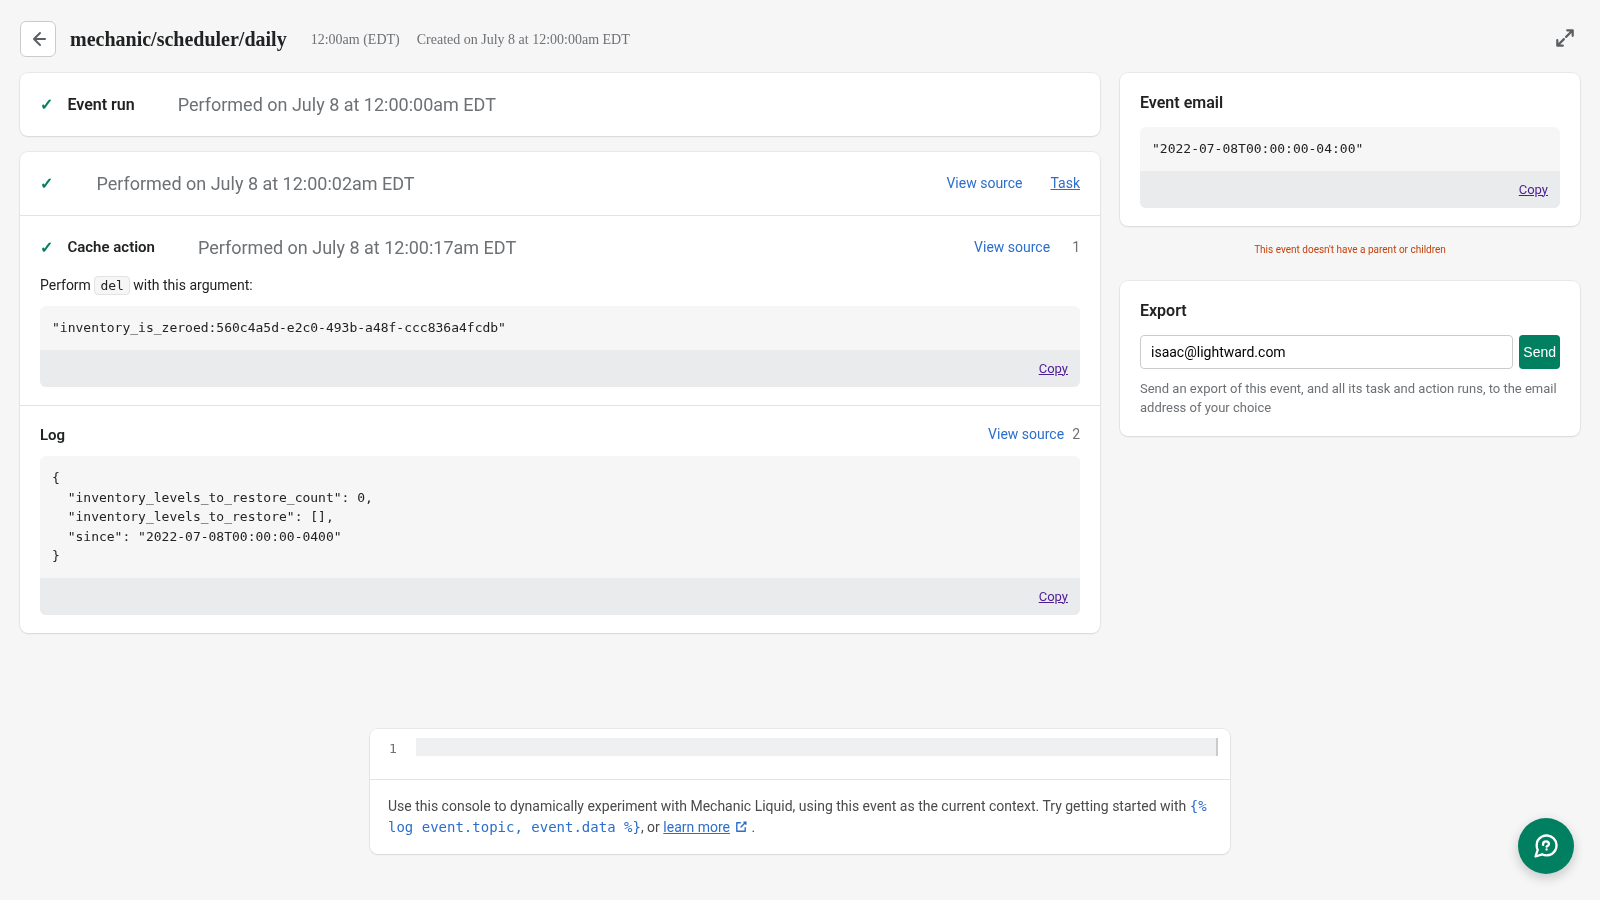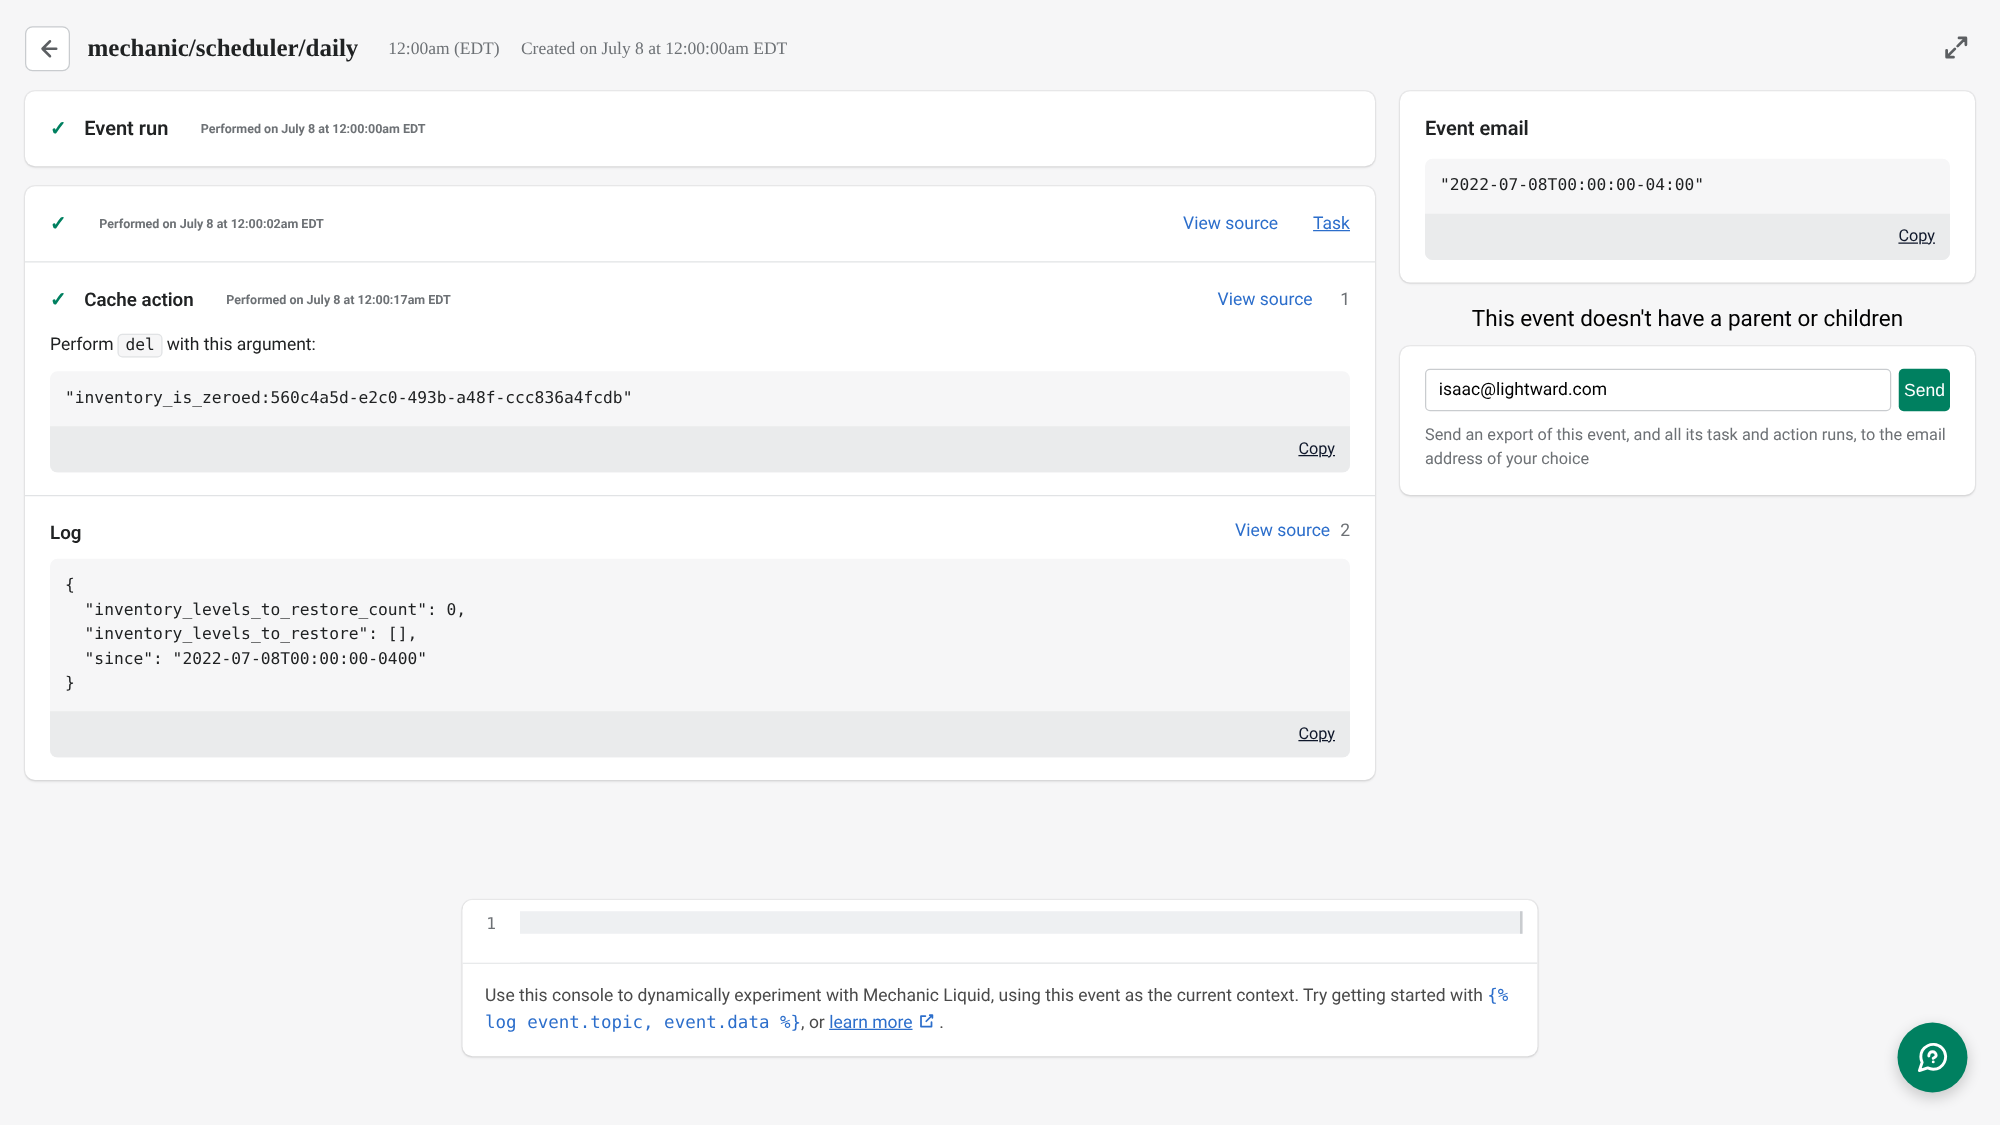--- a/index.html
+++ b/index.html
@@ -81,23 +81,22 @@
     .row-title {
       font-weight: 600;
       font-size: 15px;
     }
     .row-title-lg {
       font-weight: 600;
       font-size: 16px;
     }
     .row-meta {
       color: #6d7175;
-      font-size: 10px;
-      margin-left: 12px;
-      font-weight: bold;
+      font-size: 18px;
+      margin-left: 29px;
     }
     .row-spacer { flex: 1; }
     .link {
       color: #2c6ecb;
       text-decoration: none;
       font-size: 14px;
       cursor: pointer;
     }
     .link.underline { text-decoration: underline; }
     .row-num {
@@ -129,43 +128,43 @@
       padding: 12px;
       white-space: pre-wrap;
       word-break: break-all;
     }
     .code-footer {
       background: #eaebec;
       padding: 8px 12px;
       text-align: right;
     }
     .copy-link {
-      color: #0f172a;
+      color: #4c1d95;
       text-decoration: underline;
       cursor: pointer;
       font-size: 13px;
     }
     .log-header {
       display: flex;
       align-items: center;
     }
     .log-title {
       font-weight: 600;
       font-size: 15px;
     }
     .side-heading {
       font-weight: 600;
       font-size: 16px;
       margin-bottom: 12px;
     }
     .lineage-note {
       text-align: center;
-      color: #000000;
-      font-size: 18px;
-      margin: 12px 0 8px 0;
+      color: #c2410c;
+      font-size: 10px;
+      margin: 12px 0 24px 0;
     }
     .export-row {
       display: flex;
       gap: 6px;
     }
     .text-input {
       flex: 1;
       border: 1px solid #c9cccf;
       border-radius: 4px;
       padding: 8px 10px;
@@ -348,20 +347,21 @@
             <span class="copy-link">Copy</span>
           </div>
         </div>
       </div>
     </div>
 
     <div class="lineage-note">This event doesn't have a parent or children</div>
 
     <div class="card">
       <div class="card-section">
+        <div class="side-heading">Export</div>
         <div class="export-row">
           <input class="text-input" type="text" value="isaac@lightward.com" style="">
           <button class="send-btn">Send</button>
         </div>
         <div class="export-help">Send an export of this event, and all its task and action runs, to the email address of your choice</div>
       </div>
     </div>
   </div>
 </div>
 

